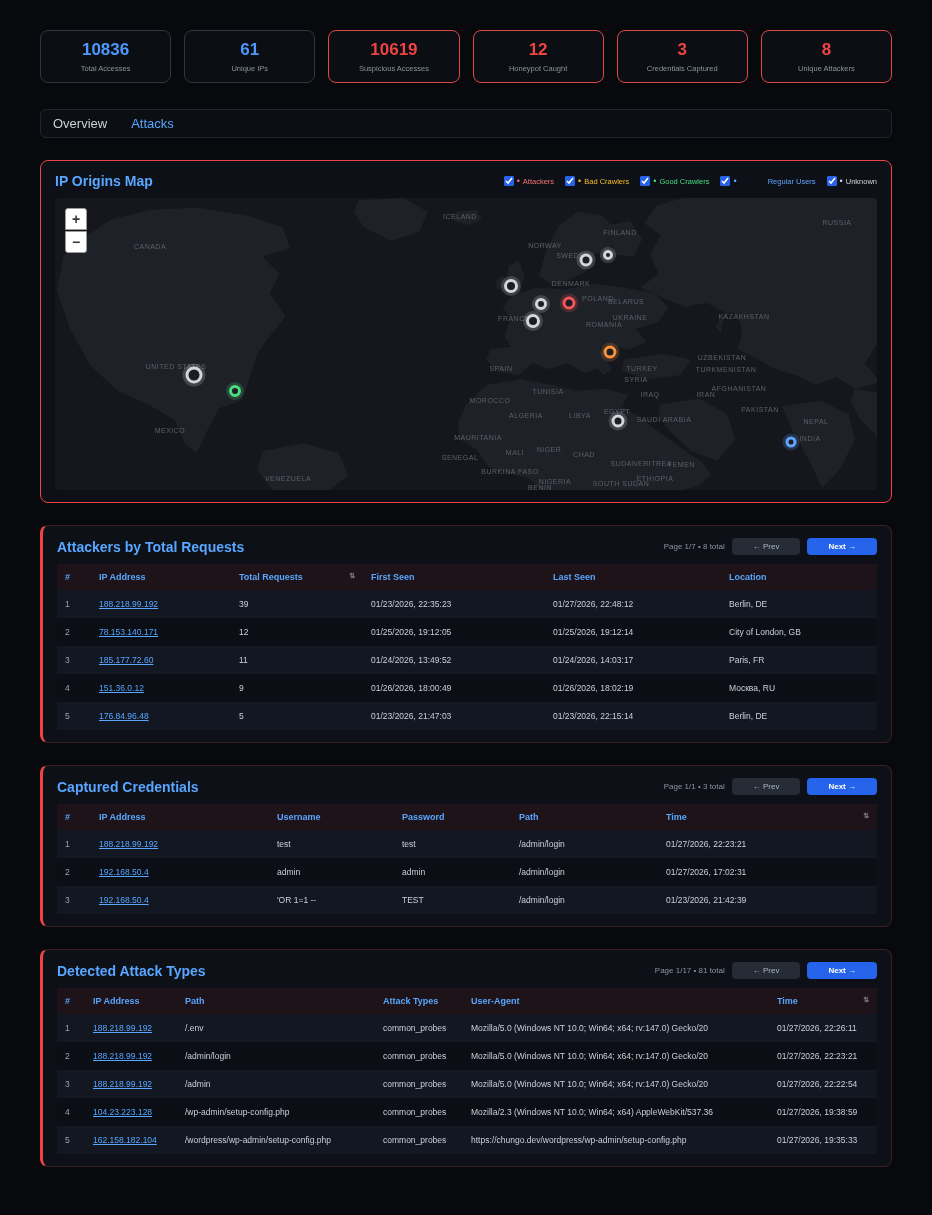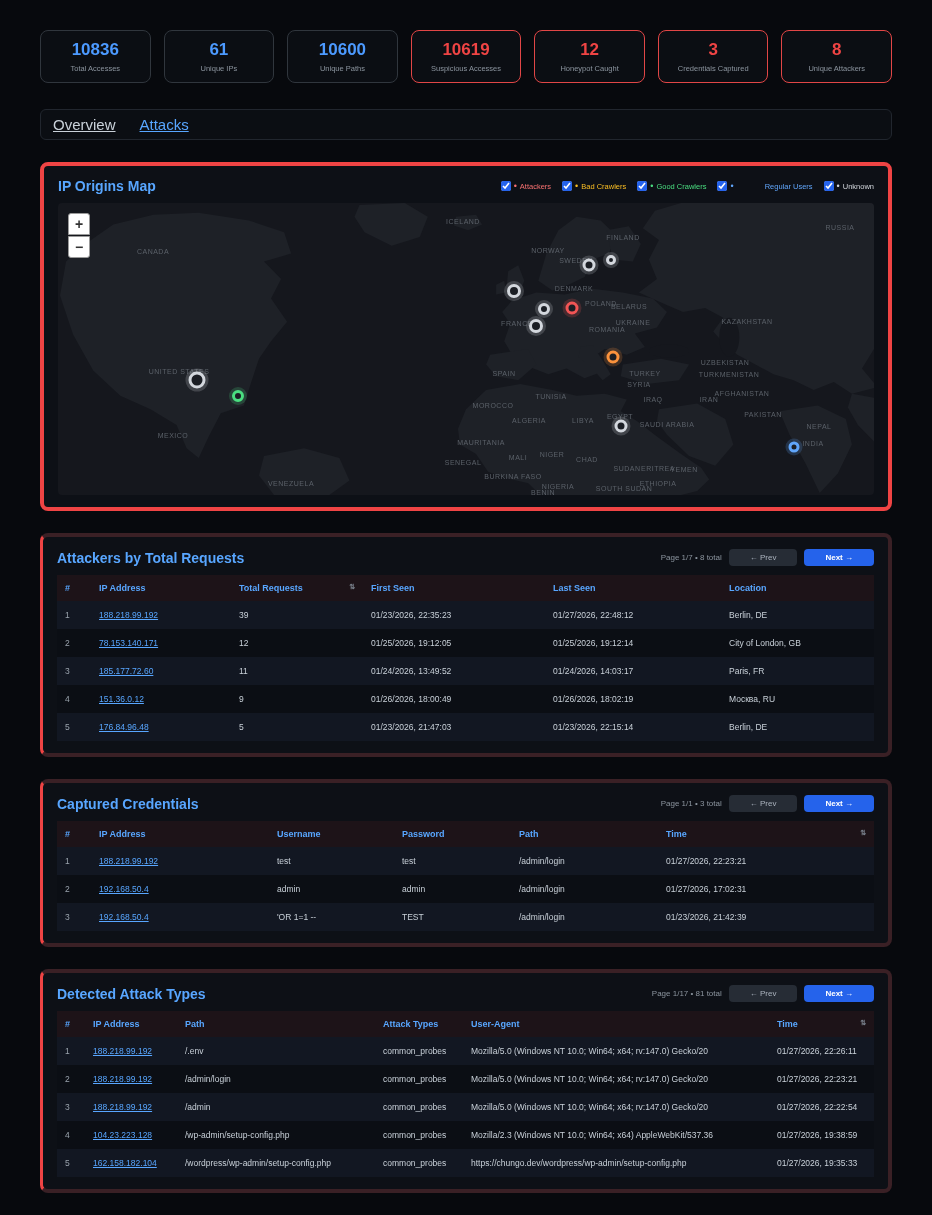--- a/index.html
+++ b/index.html
@@ -16,26 +16,26 @@
   
   .stats { display:flex; gap:13px; margin-top:22px; }
   .stat { flex:1; border:1px solid #30363d; border-radius:8px; padding:9px 15px; text-align:center; background:#0b0e13; }
   .stat.danger { border-color:#e14646; }
   .stat-value { font-size:17px; font-weight:700; color:#4c9aff; }
   .stat.danger .stat-value { color:#ef4444; }
   .stat-label { font-size:7.5px; color:#8b949e; margin-top:4px; }
 
   
   .tabbar { margin-top:26px; border:1px solid #21262e; border-radius:6px; padding:6px 12px; display:flex; gap:24px; background:#0b0e13; }
-  .tab { font-size:15px; text-decoration:underline; cursor:pointer; }
+  .tab { font-size:13px; cursor:pointer; }
   .tab.active { color:#c9d1d9; }
   .tab:not(.active) { color:#58a6ff; }
 
   
-  .panel { margin-top:22px; background:#0d1016; border:4px solid #ef4444; border-radius:8px; padding:12px 14px; }
+  .panel { margin-top:22px; background:#0d1016; border:1px solid #ef4444; border-radius:8px; padding:12px 14px; }
   .panel.alert { border-color:#3a2025; border-left:3px solid #ef4444; }
   .panel-head { display:flex; align-items:center; justify-content:space-between; margin-bottom:9px; }
   .panel-head h2 { font-size:14px; font-weight:700; color:#58a6ff; }
 
   
   .legend { display:flex; align-items:center; gap:11px; }
   .legend-item { display:flex; align-items:center; gap:3px; font-size:7.5px; }
   .legend-item input { width:10px; height:10px; accent-color:#2563eb; cursor:pointer; }
   .legend-dot { font-size:9px; line-height:1; }
   .map { position:relative; height:292px; background:#15171d; border-radius:4px; overflow:hidden; }
@@ -72,24 +72,20 @@
 
 
   <div class="stats">
     <div class="stat info">
       <div class="stat-value">10836</div>
       <div class="stat-label">Total Accesses</div>
     </div>
     <div class="stat info">
       <div class="stat-value">61</div>
       <div class="stat-label">Unique IPs</div>
-    </div>
-    <div class="stat info">
-      <div class="stat-value">10600</div>
-      <div class="stat-label">Unique Paths</div>
     </div>
     <div class="stat danger">
       <div class="stat-value">10619</div>
       <div class="stat-label">Suspicious Accesses</div>
     </div>
     <div class="stat danger">
       <div class="stat-value">12</div>
       <div class="stat-label">Honeypot Caught</div>
     </div>
     <div class="stat danger">

